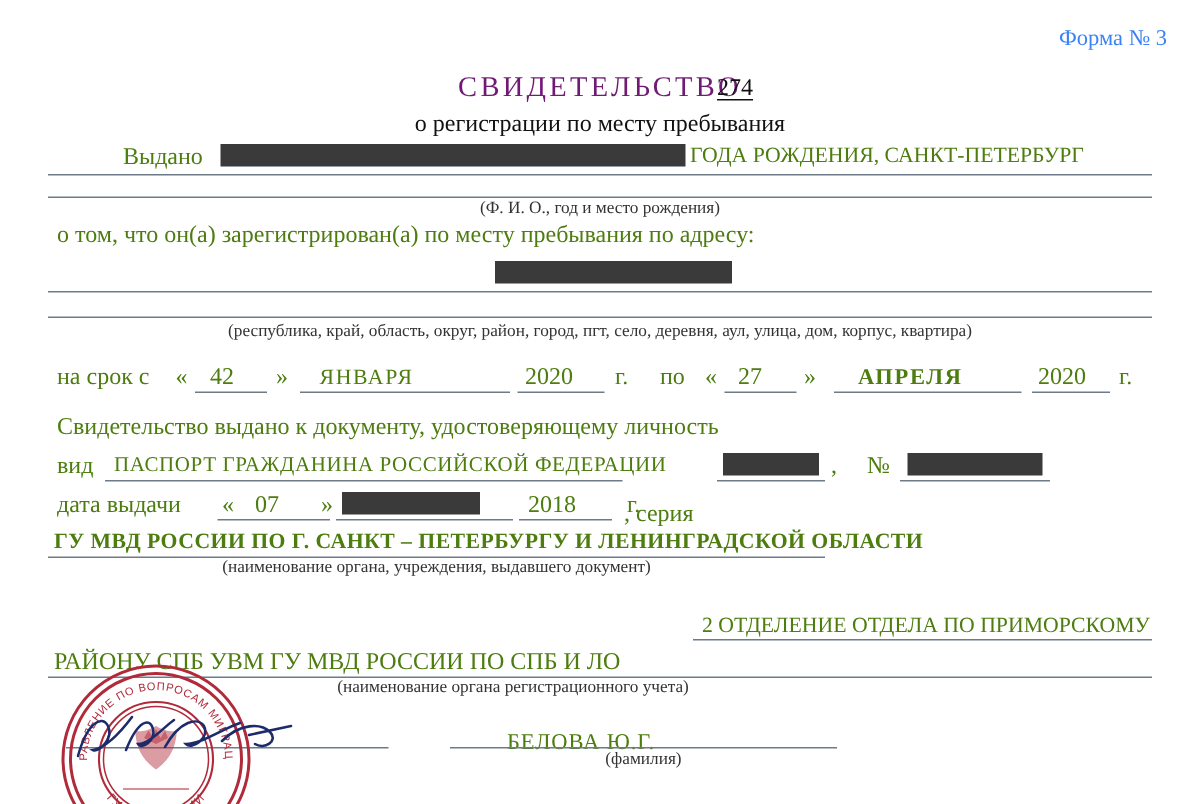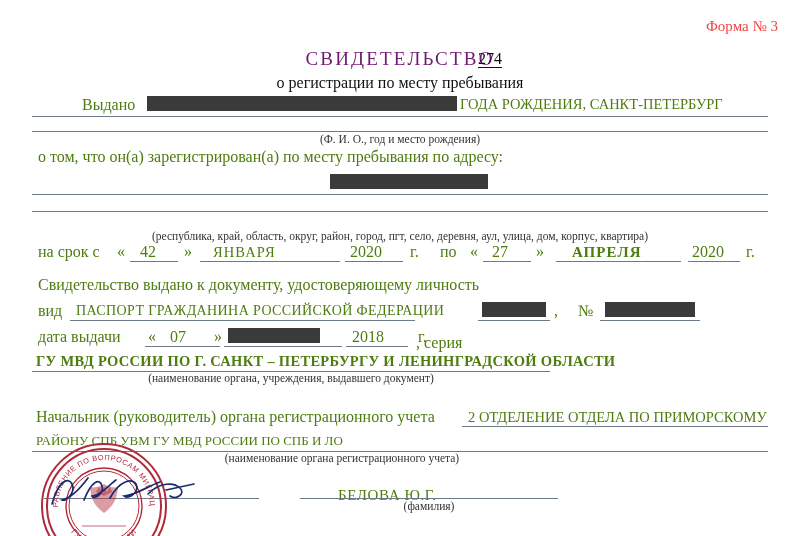--- a/index.html
+++ b/index.html
@@ -17,21 +17,21 @@
     height: 536px;
     background: #ffffff;
     overflow: hidden;
   }
   .abs { position: absolute; }
 
   .form-no {
     top: 18px;
     right: 22px;
     font-size: 15px;
-    color: #ef4444;
+    color: #3b82f6;
     white-space: nowrap;
   }
 
   .title {
     top: 48px;
     left: 0;
     width: 100%;
     text-align: center;
     font-size: 19px;
     letter-spacing: 2.2px;
@@ -104,21 +104,21 @@
   <div class="abs lbl" style="top:96px; left:460px; font-size:14.5px;">ГОДА РОЖДЕНИЯ, САНКТ-ПЕТЕРБУРГ</div>
   <div class="abs rule" style="top:116px; left:32px; width:736px;"></div>
   <div class="abs rule" style="top:131px; left:32px; width:736px;"></div>
   <div class="abs caption" style="top:133px; left:0; width:800px;">(Ф. И. О., год и место рождения)</div>
 
   <div class="abs lbl" style="top:148px; left:38px;">о том, что он(а) зарегистрирован(а) по месту пребывания по адресу:</div>
 
   <div class="abs redact" style="top:174px; left:330px; width:158px;"></div>
   <div class="abs rule" style="top:194px; left:32px; width:736px;"></div>
   <div class="abs rule" style="top:211px; left:32px; width:736px;"></div>
-  <div class="abs caption" style="top:230px; left:0; width:800px;">(республика, край, область, округ, район, город, пгт, село, деревня, аул, улица, дом, корпус, квартира)</div>
+  <div class="abs caption" style="top:215px; left:0; width:800px;">(республика, край, область, округ, район, город, пгт, село, деревня, аул, улица, дом, корпус, квартира)</div>
 
   <div class="abs lbl" style="top:243px; left:38px;">на срок с</div>
   <div class="abs lbl" style="top:243px; left:117px;">«</div>
   <div class="abs lbl" style="top:243px; left:140px;">42</div>
   <div class="abs rule" style="top:261px; left:130px; width:48px;"></div>
   <div class="abs lbl" style="top:243px; left:184px;">»</div>
   <div class="abs lbl spacedcaps" style="top:244px; left:213px; font-size:14.5px;">ЯНВАРЯ</div>
   <div class="abs rule" style="top:261px; left:200px; width:140px;"></div>
   <div class="abs lbl" style="top:243px; left:350px;">2020</div>
   <div class="abs rule" style="top:261px; left:345px; width:58px;"></div>
@@ -155,24 +155,23 @@
   <div class="abs redact" style="top:328px; left:228px; width:92px;"></div>
   <div class="abs rule" style="top:346px; left:224px; width:118px;"></div>
   <div class="abs lbl" style="top:328px; left:352px;">2018</div>
   <div class="abs rule" style="top:346px; left:346px; width:62px;"></div>
   <div class="abs lbl" style="top:328px; left:418px;">г.</div>
 
   <div class="abs lbl" style="top:353px; left:36px; font-size:14.5px; letter-spacing:0.3px;font-weight:bold;">ГУ  МВД  РОССИИ  ПО  Г. САНКТ – ПЕТЕРБУРГУ  И  ЛЕНИНГРАДСКОЙ ОБЛАСТИ</div>
   <div class="abs rule" style="top:371px; left:32px; width:518px;"></div>
   <div class="abs caption" style="top:372px; left:32px; width:518px;">(наименование органа, учреждения, выдавшего документ)</div>
 
-  <div class="abs lbl" style="top:408px; left:36px;">Начальник (руководитель) органа регистрационного учета</div>
   <div class="abs lbl" style="top:409px; left:468px; font-size:14.5px;">2 ОТДЕЛЕНИЕ ОТДЕЛА  ПО ПРИМОРСКОМУ</div>
   <div class="abs rule" style="top:426px; left:462px; width:306px;"></div>
-  <div class="abs lbl" style="top:433px; left:36px; font-size:13px;">РАЙОНУ СПБ УВМ  ГУ  МВД РОССИИ  ПО СПБ  И  ЛО</div>
+  <div class="abs lbl" style="top:433px; left:36px; font-size:16px;">РАЙОНУ СПБ УВМ  ГУ  МВД РОССИИ  ПО СПБ  И  ЛО</div>
   <div class="abs rule" style="top:451px; left:32px; width:736px;"></div>
   <div class="abs caption" style="top:452px; left:32px; width:620px;">(наименование органа регистрационного учета)</div>
 
   <div class="abs rule" style="top:498px; left:44px; width:215px;"></div>
 
   <div class="abs lbl" style="top:487px; left:338px; font-size:15px; letter-spacing:0.6px;">БЕЛОВА Ю.Г.</div>
   <div class="abs rule" style="top:498px; left:300px; width:258px;"></div>
   <div class="abs caption" style="top:500px; left:300px; width:258px;">(фамилия)</div>
 
   <div class="abs stamp">

